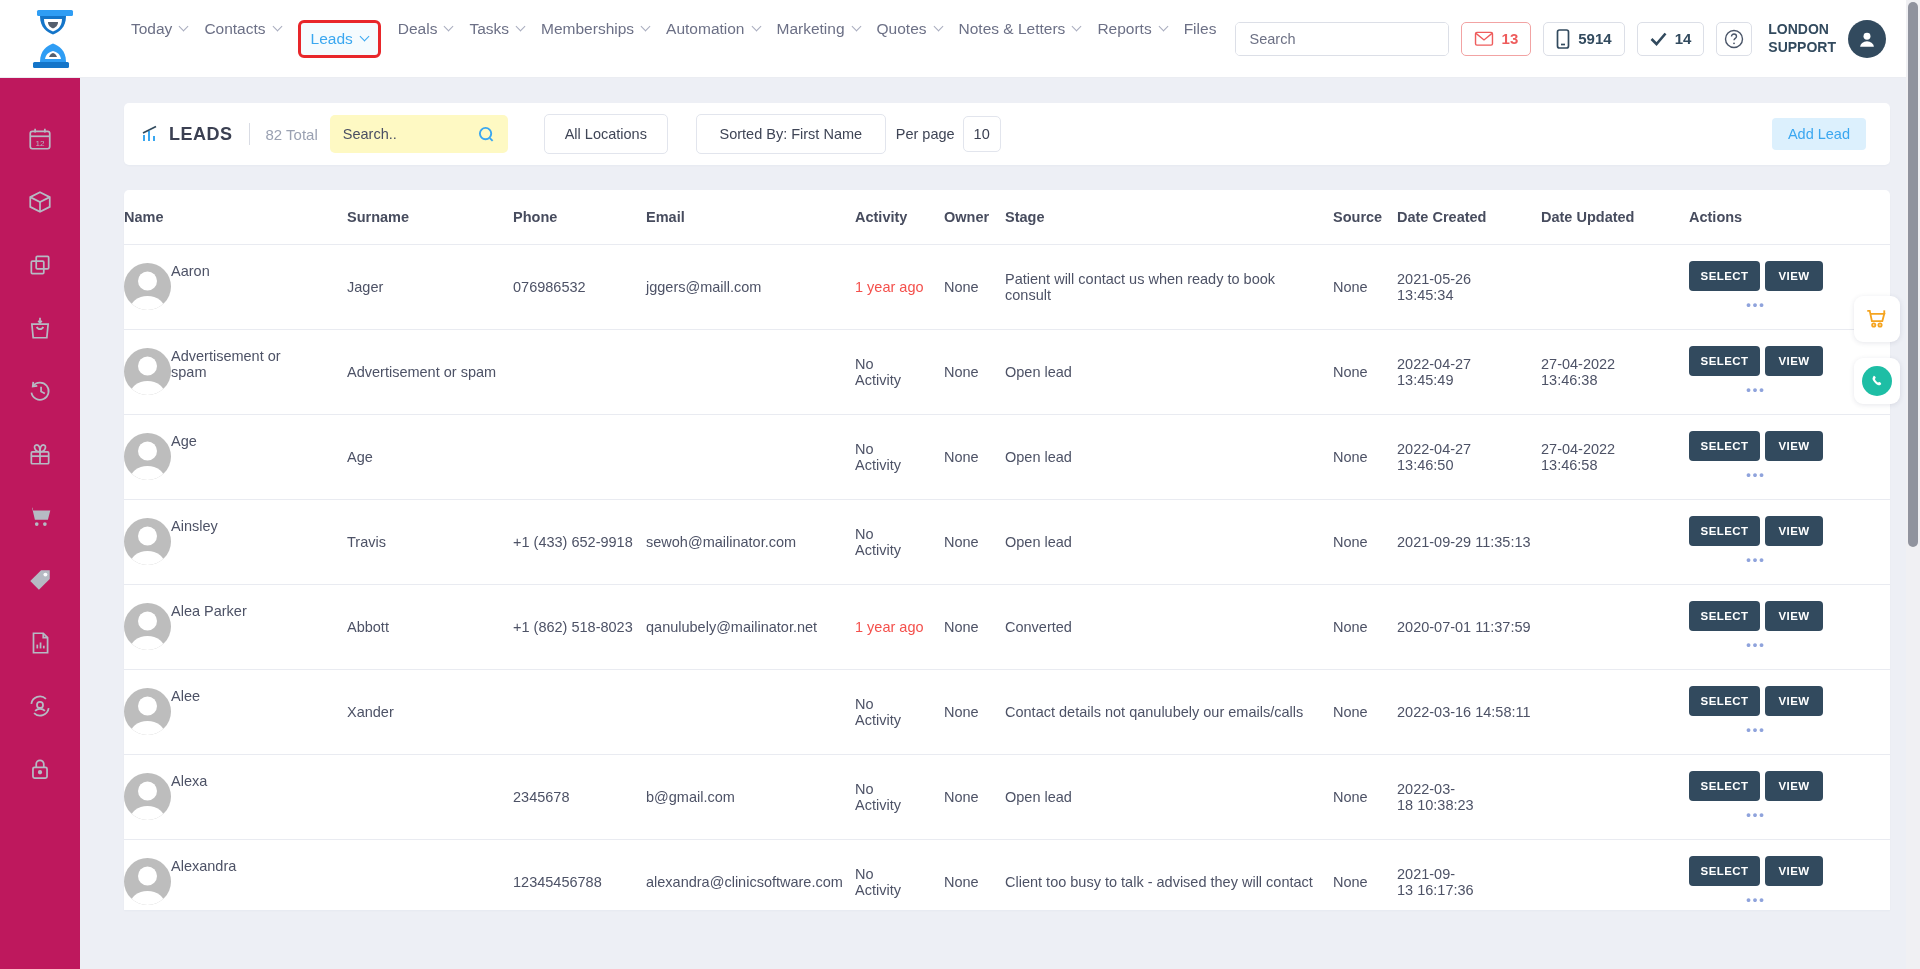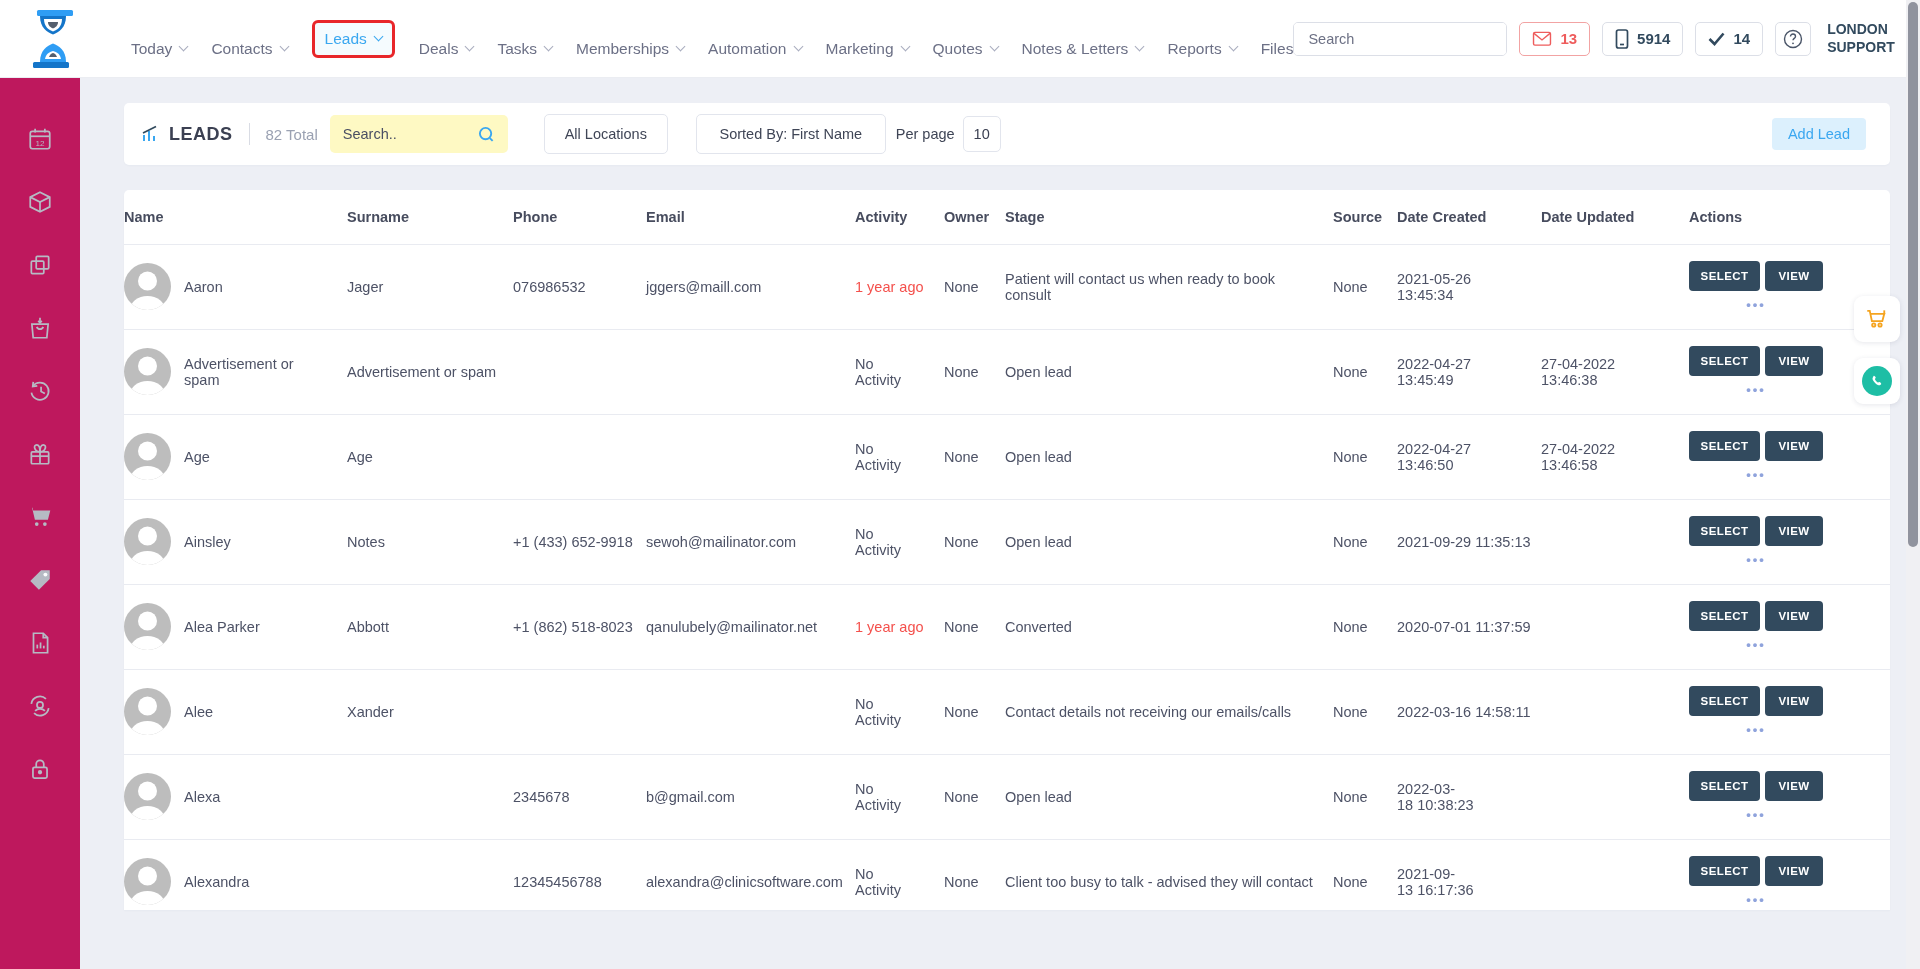--- a/index.html
+++ b/index.html
@@ -1,21 +1,21 @@
 <!DOCTYPE html>
 <html style="--accent: #3aa7f0; --navy: #324a5e; --alert: #f4504c; --annotation: #e8262a; --cart_orange: #f5a41f; --phone_teal: #1ebea5;"><head>
 <meta charset="utf-8">
 <style>
   * { margin:0; padding:0; box-sizing:border-box; }
   html,body { width:1920px; height:969px; overflow:hidden; font-family:"Liberation Sans", sans-serif; background:#edeff5; }
 
   
   .topbar { position:absolute; left:0; top:0; width:1920px; height:78px; background:#fff; border-bottom:1px solid #ebedf2; display:flex; align-items:center; padding:0 34px 0 31px; z-index:5; }
   .logo { width:44px; height:58px; flex:0 0 auto; }
-  .nav { display:flex; align-items:flex-end; margin-left:56px; gap:24px; }
+  .nav { display:flex; align-items:flex-start; margin-left:56px; gap:17px; }
   .nav-item { display:flex; align-items:center; color:#6c7086; font-size:15.5px; cursor:pointer; white-space:nowrap; }
   .caret { display:inline-block; width:7px; height:7px; border-right:1.6px solid #a8acbe; border-bottom:1.6px solid #a8acbe; transform:rotate(45deg); margin-left:8px; margin-top:-4px; }
   .nav-active-box { border:3px solid var(--annotation); border-radius:6px; padding:7px 10px; background:rgba(59,167,240,0.05); }
   .nav-active-box .nav-item { color:var(--accent); }
   .nav-active-box .caret { border-color:var(--accent); }
 
   .top-right { display:flex; align-items:center; margin-left:auto; gap:12px; }
   .searchbox { display:flex; align-items:stretch; border:1px solid #dcdfe7; border-radius:5px; overflow:hidden; height:34px; width:214px; background:#fff; }
   .searchbox input { border:0; outline:none; flex:1; padding:0 14px; font-size:14.5px; color:#3c4254; font-family:"Liberation Sans",sans-serif; }
   .searchbox input::placeholder { color:#6d7185; }
@@ -48,21 +48,21 @@
   .tb-perpage-box { width:38px; height:36px; border:1px solid #e2e5ed; border-radius:5px; margin-left:8px; display:flex; align-items:center; justify-content:center; font-size:14.5px; color:#3b4052; cursor:pointer; }
   .add-lead { margin-left:auto; margin-right:24px; height:32px; padding:0 16px; background:#dcf0fd; color:var(--accent); border:0; border-radius:4px; font-size:14.5px; font-family:"Liberation Sans",sans-serif; cursor:pointer; }
 
   
   .table-card { width:1766px; margin-top:25px; background:#fff; border-radius:5px 5px 0 0; height:720px; overflow:hidden; box-shadow:0 1px 2px rgba(40,50,80,0.03); }
   table.leads { width:1766px; border-collapse:collapse; table-layout:fixed; }
   table.leads th { height:54px; text-align:left; font-size:14.5px; font-weight:bold; color:#474c5e; border-bottom:1px solid #e9ebf1; padding:0 10px 0 0; }
   table.leads td { border-bottom:1px solid #e9ebf1; vertical-align:middle; font-size:14.5px; color:#4d5266; padding:14px 10px 14px 0; height:85px; }
   th.c-name, td.c-name { padding-left:14px; }
   td.c-name { font-size:14.5px; }
-  .name-wrap { display:flex; align-items:center; gap:13px; }
+  .name-wrap { display:flex; align-items:flex-start; }
   .name-text { max-width:140px; }
   .avatar-ph { width:47px; height:47px; border-radius:50%; background:#bdbdbd; overflow:hidden; flex:0 0 auto; }
   td.c-phone { padding-right:22px; }
   td.c-activity, td.c-created, td.c-updated { white-space:pre-line; }
   td.c-activity.alert { color:var(--alert); }
   td.c-stage { padding-right:16px; }
   .act-btns { display:flex; gap:5px; }
   .btn-dark { background:var(--navy); color:#fff; border:0; border-radius:4px; font-size:11.5px; font-weight:bold; letter-spacing:0.4px; padding:9px 0; cursor:pointer; font-family:"Liberation Sans",sans-serif; }
   .btn-select { width:71px; }
   .btn-view { width:58px; }
@@ -434,21 +434,21 @@
       <span class="name-wrap">
         <span class="avatar-ph">
           <svg width="47" height="47" viewBox="0 0 47 47">
                     <circle cx="23.5" cy="18" r="9.5" fill="#fff"></circle>
                     <path d="M6 47 a17.5 14 0 0 1 35 0 Z" fill="#fff"></path>
                   </svg>
         </span>
         <span class="name-text">Ainsley</span>
       </span>
     </td>
-    <td>Notes</td>
+    <td>Travis</td>
     <td class="c-phone">+1 (433) 652-9918</td>
     <td>sewoh@mailinator.com</td>
     <td class="c-activity">No
 Activity</td>
     <td>None</td>
     <td class="c-stage">Open lead</td>
     <td>None</td>
     <td class="c-created">2021-09-29&nbsp;11:35:13</td>
     <td class="c-updated"></td>
     <td>
@@ -501,21 +501,21 @@
         </span>
         <span class="name-text">Alee</span>
       </span>
     </td>
     <td>Xander</td>
     <td class="c-phone"></td>
     <td></td>
     <td class="c-activity">No
 Activity</td>
     <td>None</td>
-    <td class="c-stage">Contact details not receiving our emails/calls</td>
+    <td class="c-stage">Contact details not qanulubely our emails/calls</td>
     <td>None</td>
     <td class="c-created">2022-03-16&nbsp;14:58:11</td>
     <td class="c-updated"></td>
     <td>
       <div class="act-btns">
         <button class="btn-dark btn-select">SELECT</button>
         <button class="btn-dark btn-view">VIEW</button>
       </div>
       <div class="more-dots">•••</div>
     </td>

